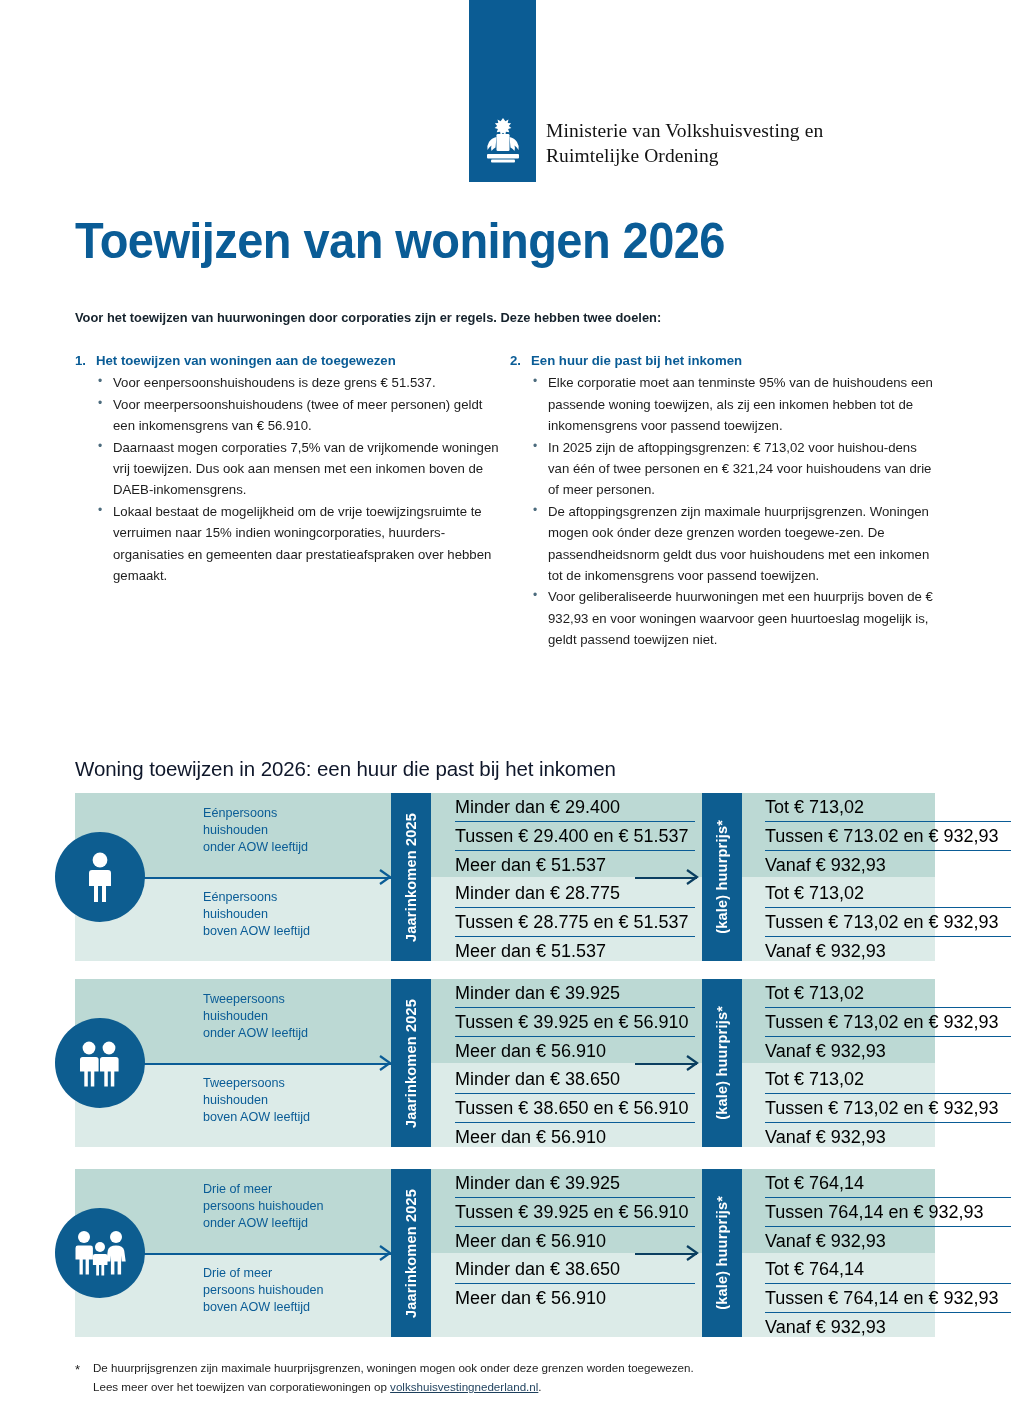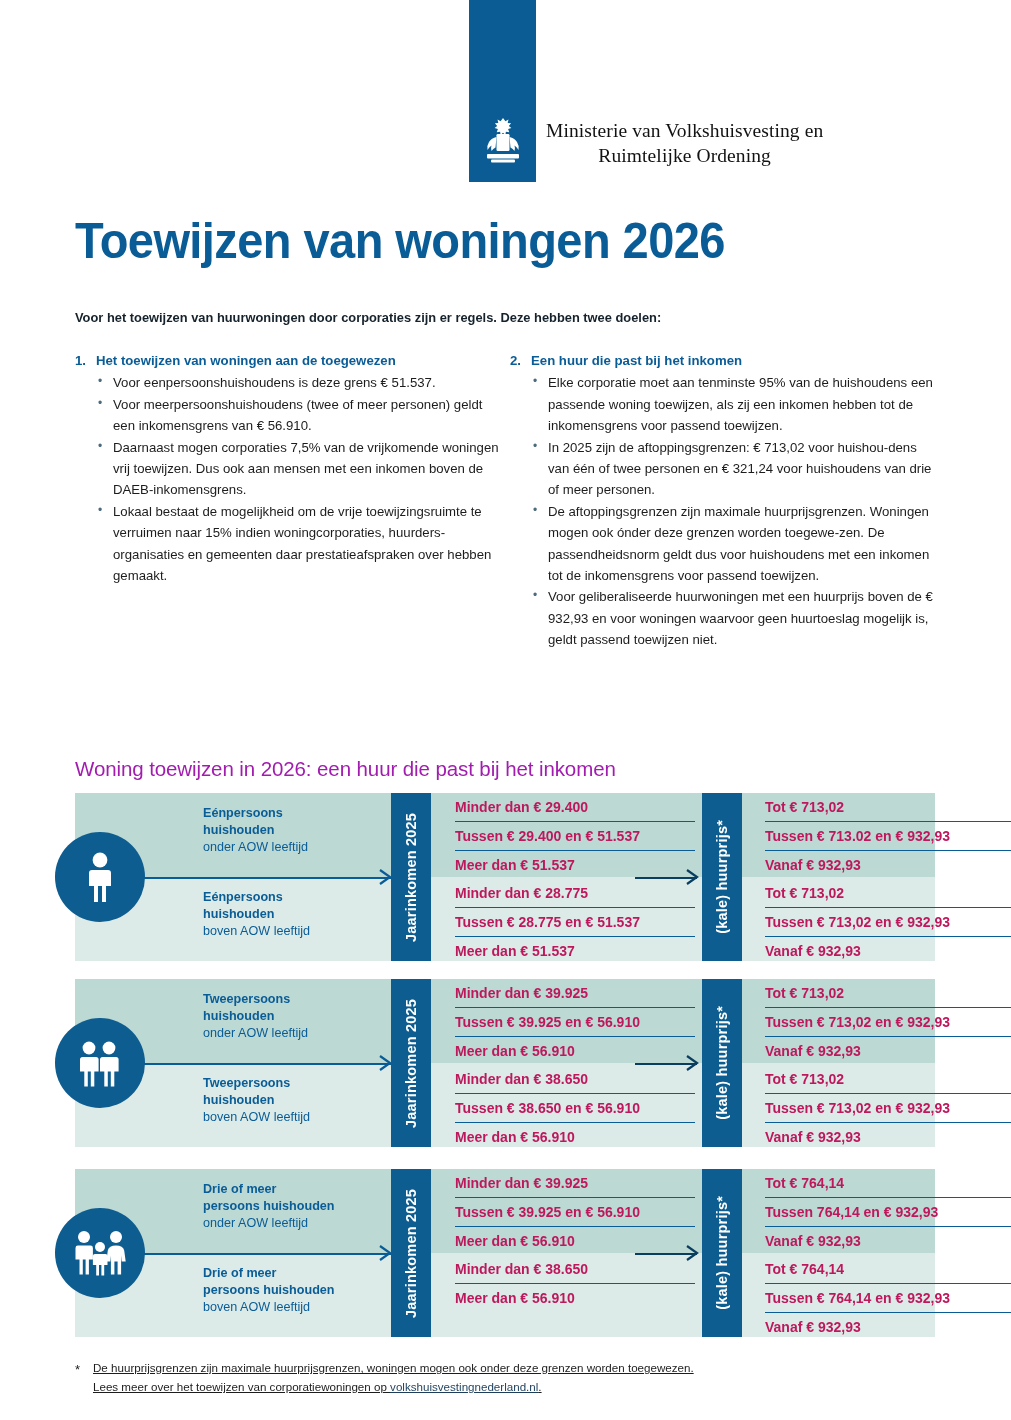--- a/index.html
+++ b/index.html
@@ -21,21 +21,20 @@
   }
   .logo-mark{
     position:absolute;left:0;top:112px;width:67px;height:60px;
     display:flex;align-items:center;justify-content:center;
   }
   .ministry-name{
     position:absolute;left:546px;top:118px;
     font-family:"Liberation Serif","DejaVu Serif",serif;
     font-size:19.5px;line-height:25px;color:#121212;
     letter-spacing:.1px;
-    text-align:center;
   }
 
   
   .page-title{
     position:absolute;left:75px;top:212px;width:880px;
     font-size:50px;line-height:58px;font-weight:bold;
     color:#0a5c96;letter-spacing:-.6px;
     font-family:"Liberation Sans","DejaVu Sans",sans-serif;
     transform:scaleX(.94);transform-origin:left top;
   }
@@ -60,34 +59,34 @@
   ul.bl li{
     position:relative;padding-left:18px;margin:0;
   }
   ul.bl li::before{
     content:"\2022";position:absolute;left:3px;top:-1px;color:#4b6b7d;font-size:12px;
   }
 
   
   .diagram-title{
     position:absolute;left:75px;top:757px;
-    font-size:20.5px;color:#a21caf;letter-spacing:-.1px;
+    font-size:20.5px;color:#0f172a;letter-spacing:-.1px;
   }
 
   .block{position:absolute;left:75px;width:860px;height:168px;}
   .block .bg-top{position:absolute;left:0;top:0;width:860px;height:84px;background:#bcd9d4;}
   .block .bg-bot{position:absolute;left:0;top:84px;width:860px;height:84px;background:#dcebe8;}
 
   .avatar{
     position:absolute;left:-20px;top:39px;width:90px;height:90px;border-radius:50%;
     background:#0d5d90;display:flex;align-items:center;justify-content:center;z-index:4;
   }
 
   .hh-label{position:absolute;left:128px;width:185px;font-size:12.6px;line-height:17px;color:#0a5c96;}
-  .hh-label .b{font-weight:bold;display:block;}
+  .hh-label .b{font-weight:normal;display:block;}
   .hh-top{top:12px;}
   .hh-bot{top:96px;}
 
   .arrow-line{
     position:absolute;left:66px;top:83.5px;width:250px;height:2px;background:#0a5c96;z-index:3;
   }
   .arrow-head{
     position:absolute;left:302px;top:75px;width:16px;height:18px;z-index:3;
   }
 
@@ -104,32 +103,32 @@
 
   .arrow-line2{
     position:absolute;left:560px;top:83.5px;width:62px;height:2px;background:#0a3e60;z-index:3;
   }
   .arrow-head2{position:absolute;left:609px;top:75px;width:16px;height:18px;z-index:3;}
 
   .rows{position:absolute;top:0;height:168px;z-index:2;}
   .rows-income{left:380px;width:240px;}
   .rows-rent{left:690px;width:248px;}
   .rows .r{
-    height:28px;line-height:28px;font-size:14px;color:#be185d;
-    border-bottom:1px solid #0a5c96;white-space:nowrap;font-weight:bold;
+    height:28px;line-height:28px;font-size:18px;color:#000000;
+    border-bottom:1px solid #0a5c96;white-space:nowrap;
   }
   .rows .r.last{border-bottom:none;}
   .rows .r.sep{border-bottom:none;}
 
   
   .footnote{
     position:absolute;left:75px;top:1358px;width:880px;font-size:11.6px;line-height:19px;color:#1d1d1d;
   }
   .footnote .star{position:absolute;left:0;top:2px;font-size:13px;}
-  .footnote .ftext{margin-left:18px;text-decoration:underline;}
+  .footnote .ftext{margin-left:18px;}
   .footnote a{color:#1d3f5c;}
 </style>
 </head>
 <body>
 
 <div class="page">
 
   <div class="logo-bar">
     <div class="logo-mark">
       <svg width="44" height="50" viewBox="0 0 44 50" aria-hidden="true">

